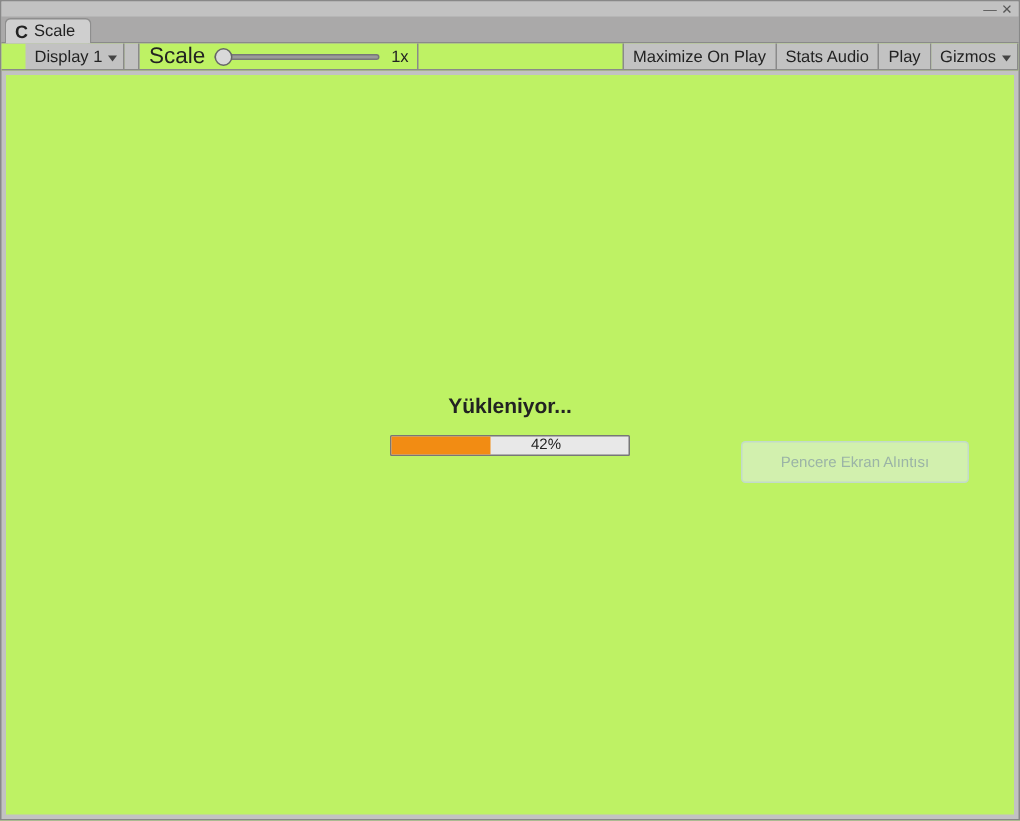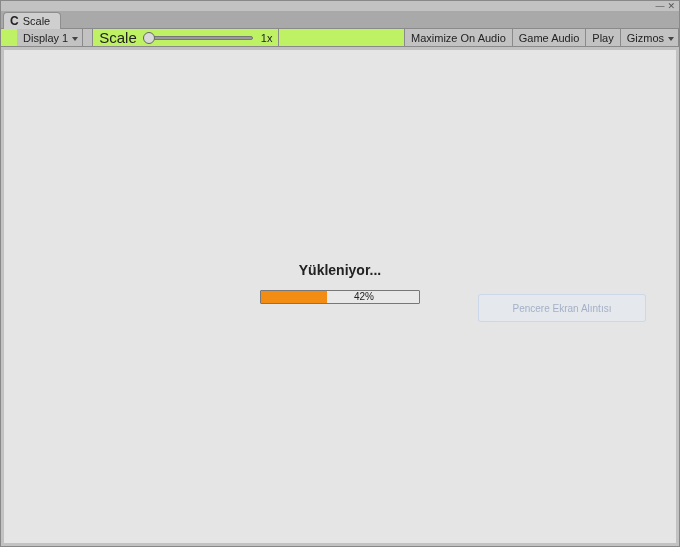--- a/index.html
+++ b/index.html
@@ -27,30 +27,30 @@
   .scale-group { display: flex; align-items: center; padding: 0 6px; gap: 6px; border-right: 1px solid #8a8a8a; }
   .scale-group .lbl { font-size: 15px; }
   .slider { position: relative; width: 110px; height: 14px; }
   .slider .track { position: absolute; left: 0; right: 0; top: 50%; height: 4px; margin-top: -2px; background: #9a9a9a; border: 1px solid #777; border-radius: 2px; }
   .slider .thumb { position: absolute; left: 0; top: 50%; width: 12px; height: 12px; margin-top: -6px; background: #d9d9d9; border: 1px solid #666; border-radius: 50%; }
   .scale-group .val { font-size: 11px; padding-left: 2px; }
 
   .spacer { flex: 1; border-right: 1px solid #8a8a8a; }
 
   
-  .viewport { flex: 1; background: #e5e5e5; margin: 3px; position: relative; overflow: hidden; }
+  .viewport { flex: 1; background: #bef264; margin: 3px; position: relative; overflow: hidden; }
 
   .center { position: absolute; left: 50%; top: 50%; transform: translate(-50%, -50%); text-align: center; width: 100%; }
   .loading-title { font-size: 14px; font-weight: bold; color: #222; margin-bottom: 12px; }
   .progress-wrap { width: 160px; height: 14px; margin: 0 auto 28px auto; border: 1px solid #777; background: #e8e8e8; position: relative; border-radius: 1px; display:flex; align-items:center; }
   .progress-fill { height: 100%; background: #f28c13; }
   .progress-pct { position: absolute; left: 0; right: 0; top: 0; bottom: 0; display:flex; align-items:center; justify-content:center; font-size: 10px; color: #222; padding-left: 48px; }
   .subtitle { font-size: 18px; color: #555; }
 
-  .ghost-popup { position: absolute; right: 30px; top: 244px; width: 168px; height: 28px; background: rgba(230,238,248,0.5); border: 1px solid rgba(180,200,230,0.5); border-radius: 3px; display: flex; align-items: center; justify-content: center; font-size: 10px; color: rgba(100,120,160,0.5); }
+  .ghost-popup { position: absolute; right: 30px; top: 244px; width: 152px; height: 28px; background: rgba(230,238,248,0.5); border: 1px solid rgba(180,200,230,0.5); border-radius: 3px; display: flex; align-items: center; justify-content: center; font-size: 10px; color: rgba(100,120,160,0.5); }
 </style>
 </head>
 <body>
 
 <div class="window">
 
   <div class="titlestrip">
     <span class="wc">—</span>
     <span class="wc">✕</span>
   </div>
@@ -70,24 +70,24 @@
     <div class="scale-group">
       <span class="lbl">Scale</span>
       <div class="slider">
         <div class="track"></div>
         <div class="thumb"></div>
       </div>
       <span class="val">1x</span>
     </div>
     <div class="spacer"></div>
     <div class="tb-btn">
-      <span>Maximize On Audio</span>
+      <span>Maximize On Play</span>
     </div>
     <div class="tb-btn">
-      <span>Game Audio</span>
+      <span>Stats Audio</span>
     </div>
     <div class="tb-btn">
       <span>Play</span>
     </div>
     <div class="tb-btn dd">
       <span>Gizmos</span>
     </div>
   </div>
 
   <div class="viewport">

